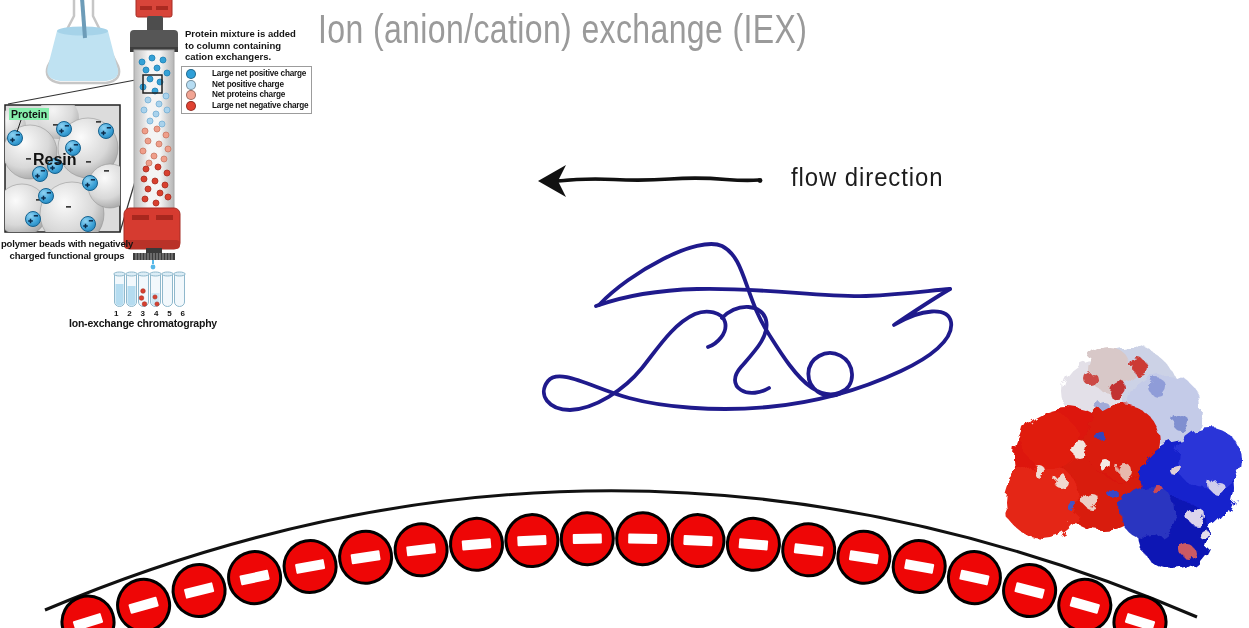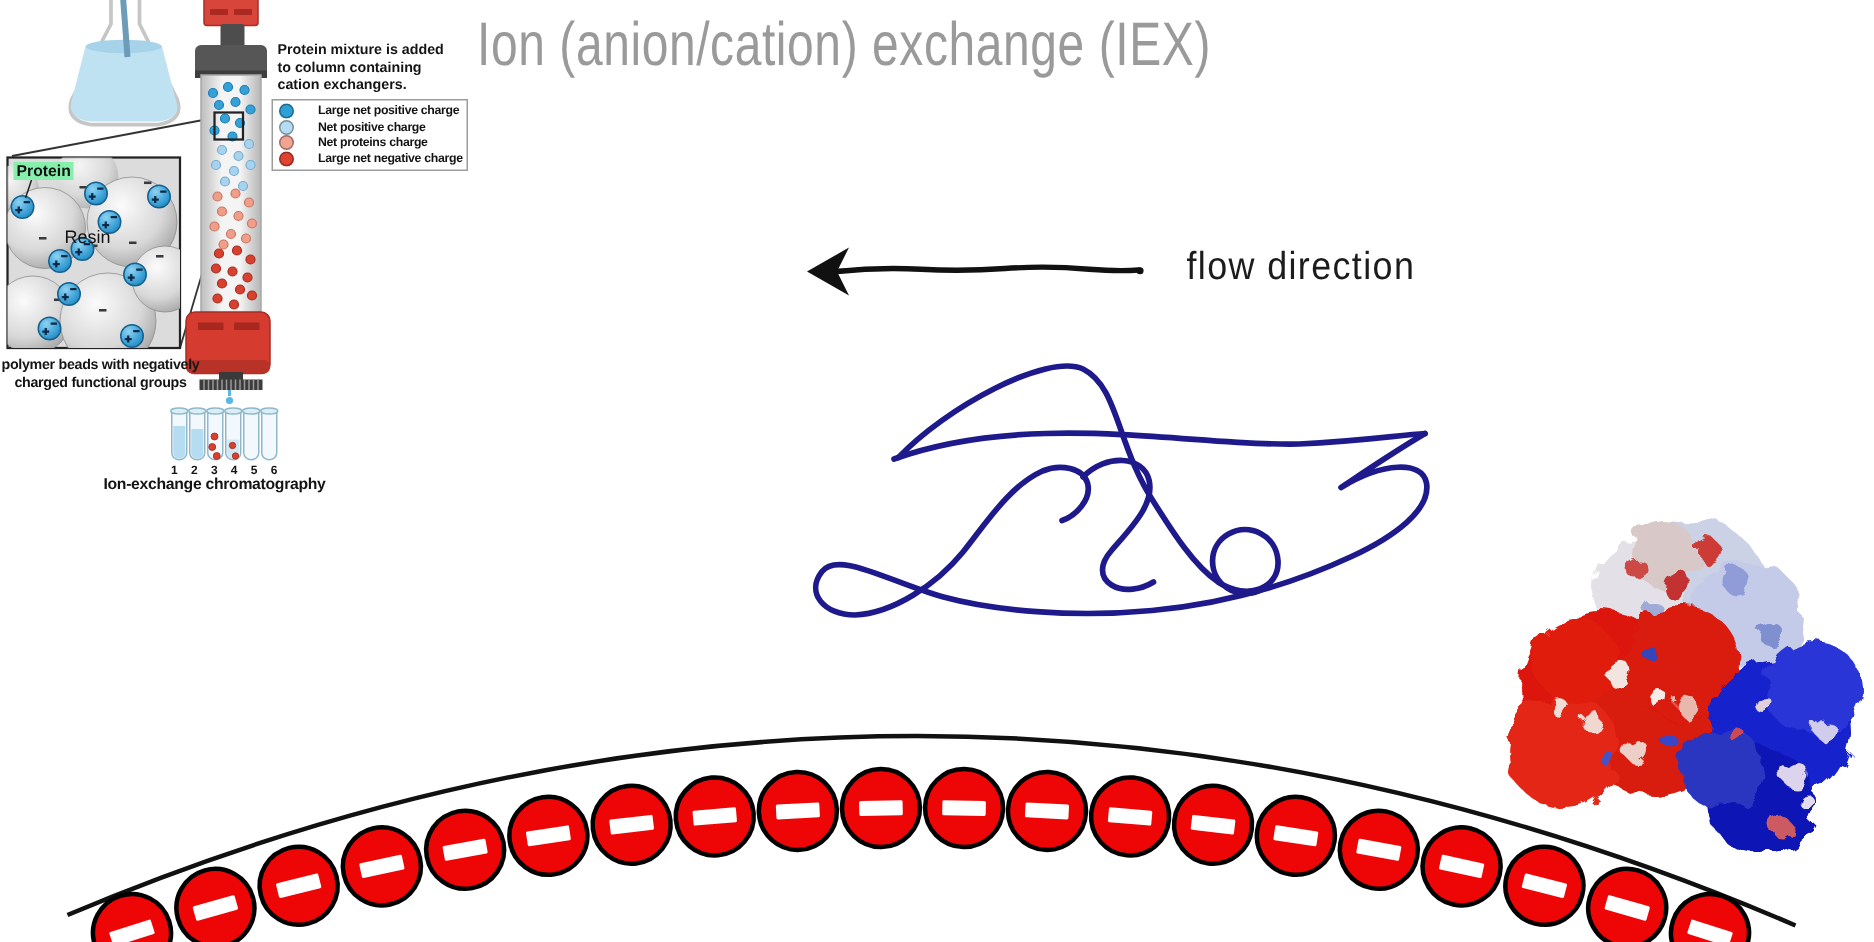--- a/index.html
+++ b/index.html
@@ -14,21 +14,21 @@
   .figtext{color:#141414;font-weight:bold;white-space:pre-line;}
   #fig-caption-top{left:185px;top:28px;width:120px;font-size:9.5px;line-height:11.5px;}
   #fig-body{left:185px;top:121px;width:120px;font-size:9.5px;line-height:11.3px;}
   #legend-box{left:181px;top:66px;width:131px;height:48px;background:#fff;border:1px solid #9c9c9c;
     display:flex;flex-direction:column;justify-content:space-around;padding:2px 0 2px 4px;box-sizing:border-box;}
   .legend-row{display:flex;align-items:flex-start;gap:16px;height:10px;}
   .legend-dot{width:8px;height:8px;border-radius:50%;border:1px solid rgba(0,0,0,0.35);flex:0 0 auto;}
   .legend-label{font-size:8.2px;font-weight:bold;color:#141414;white-space:nowrap;letter-spacing:-0.2px;}
   #beads-caption{left:-8px;top:238px;width:150px;text-align:center;font-size:9.5px;line-height:11.5px;letter-spacing:-0.2px;}
   #inset-protein-label{left:9px;top:108px;font-size:10.5px;font-weight:bold;color:#111;background:#86efac;padding:0 2px;}
-  #inset-resin-label{left:43px;top:151px;font-size:12px;font-weight:normal;color:#111;}
+  #inset-resin-label{left:33px;top:151px;font-size:16px;font-weight:bold;color:#111;}
   #tube-numbers{left:114px;top:309px;width:71px;display:flex;justify-content:space-between;
     font-size:8px;font-weight:bold;color:#141414;}
   #tube-caption{left:63px;top:317px;width:160px;text-align:center;font-size:10.5px;font-weight:bold;color:#141414;letter-spacing:-0.2px;}
 </style>
 </head>
 <body>
 
 <div id="page">
 
   <div id="slide-title" class="abs">Ion (anion/cation) exchange (IEX)</div>

